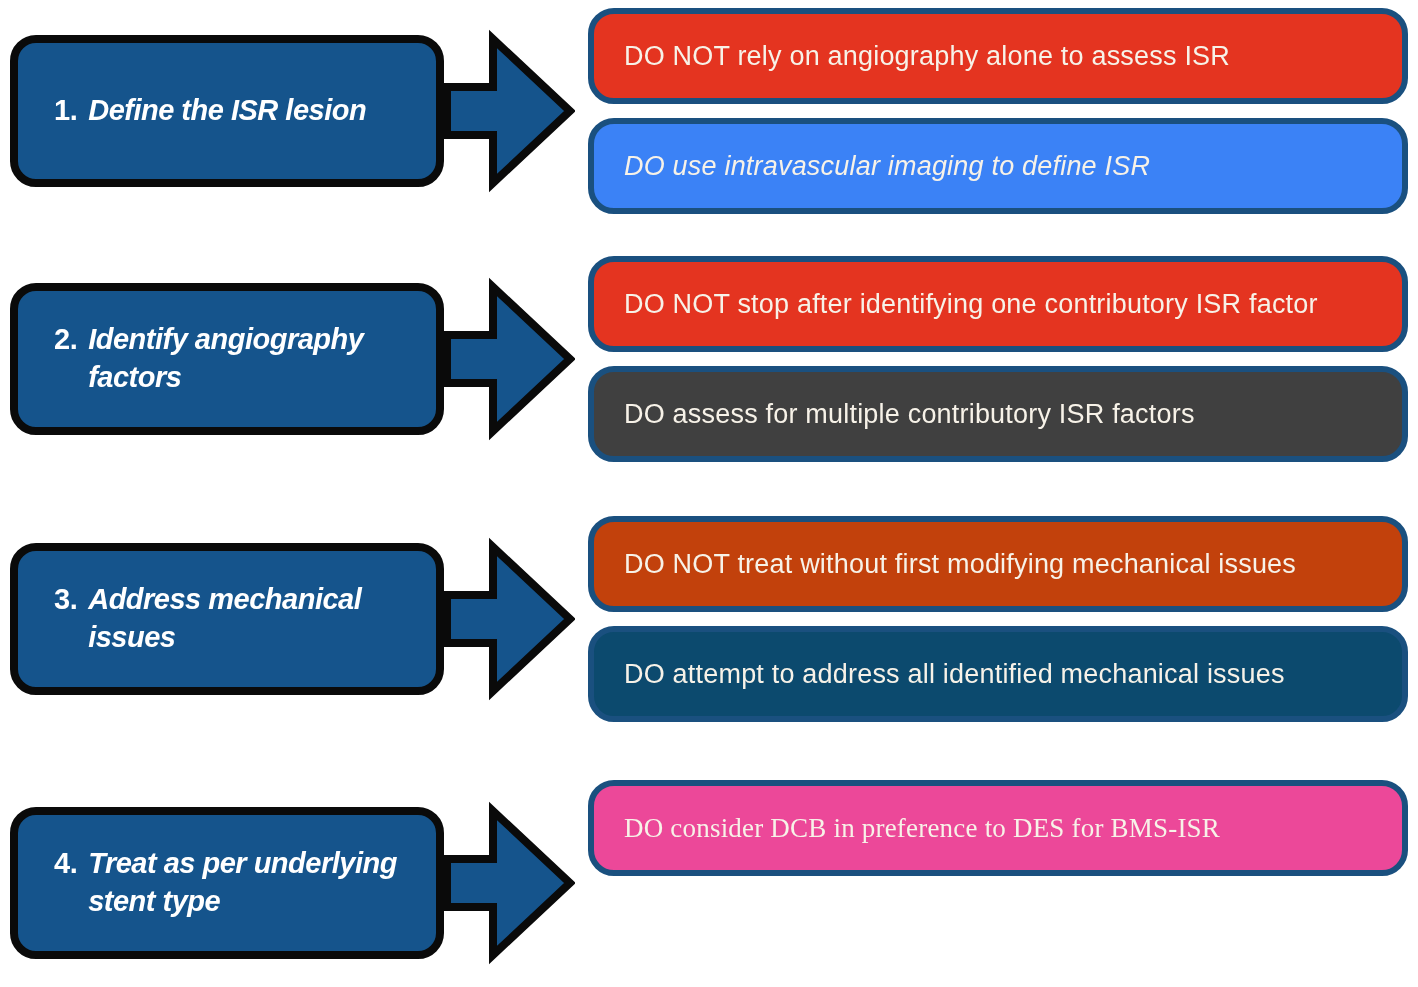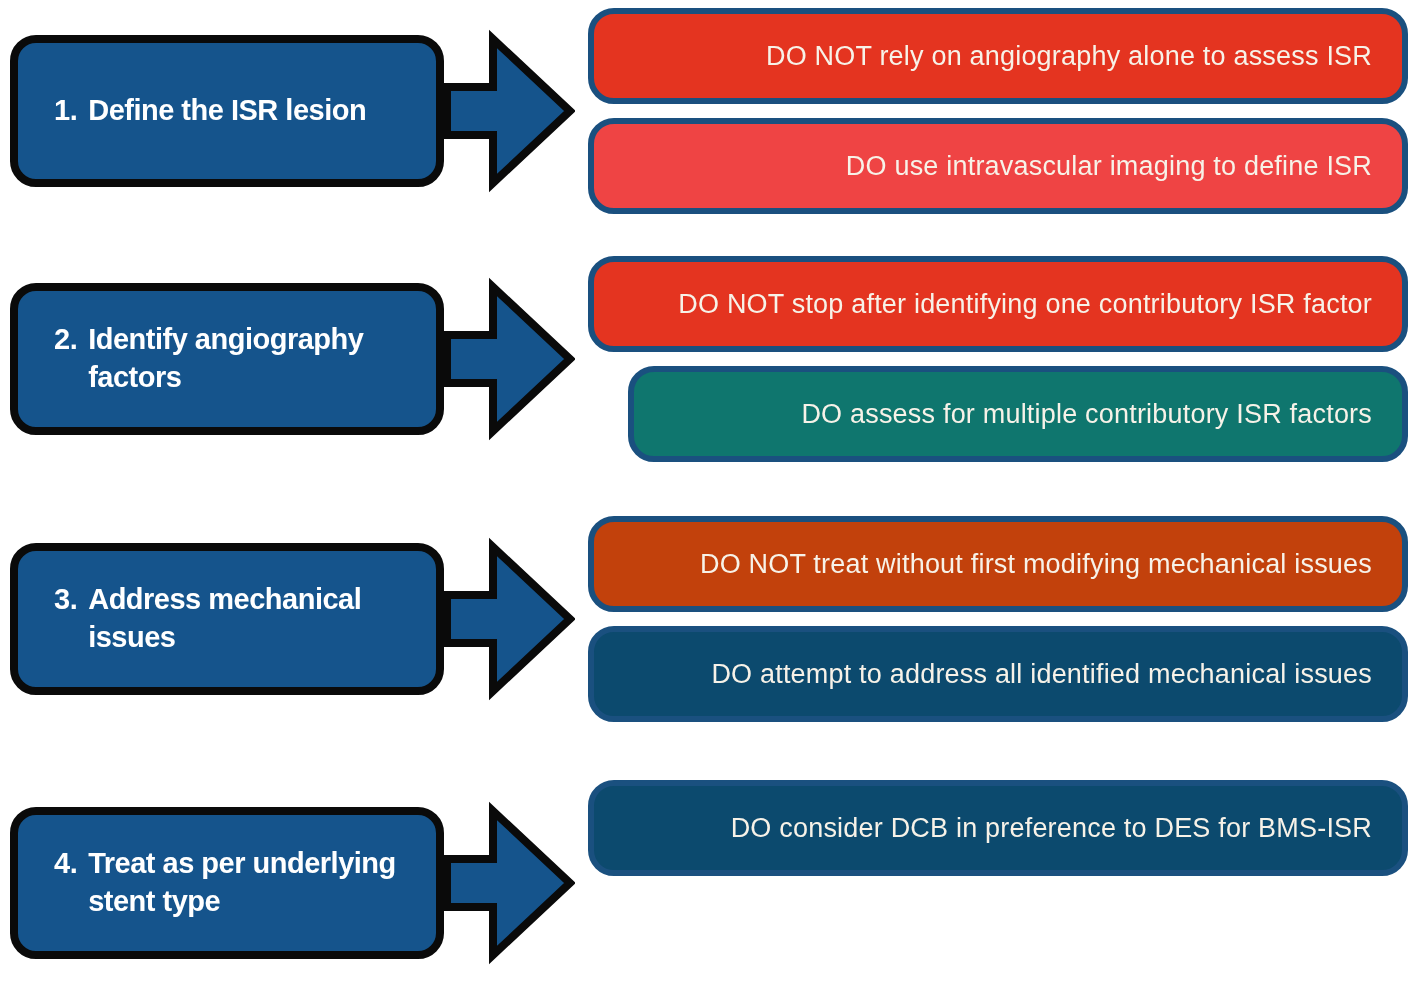--- a/index.html
+++ b/index.html
@@ -43,20 +43,21 @@
     font-weight: bold;
     letter-spacing: -0.5px;
     line-height: 1.3;
   }
   .step-num {
     flex: 0 0 auto;
     margin-right: 11px;
   }
   .step-text {
     max-width: 335px;
+    font-style: italic;
   }
 
   .arrow { margin-left: -1px; flex: 0 0 auto; display: block; }
   .arrow polygon {
     fill: var(--blue, #15548C);
     stroke: var(--outline, #0a0a0a);
     stroke-width: 8;
     stroke-linejoin: miter;
   }
 
@@ -70,21 +71,21 @@
     display: flex;
     flex-direction: column;
     justify-content: space-between;
   }
   .advice-box {
     height: 96px;
     border: 6px solid var(--navy_border, #1A507F);
     border-radius: 26px;
     display: flex;
     align-items: center;
-    justify-content: flex-end;
+    justify-content: flex-start;
     padding: 0 30px;
     text-align: center;
     color: var(--text, #F7F2E8);
     font-size: 27px;
     letter-spacing: 0.2px;
   }
 </style>
 </head>
 <body>
 
@@ -97,21 +98,21 @@
       </div>
     </div>
     <svg class="arrow" width="132" height="170" viewBox="0 0 132 170">
       <polygon points="4,61 50,61 50,13 127,85 50,157 50,109 4,109"></polygon>
     </svg>
   </div>
   <div class="advice">
     <div class="advice-box" style="background-color: rgb(228, 52, 32);">
       <span>DO NOT rely on angiography alone to assess ISR</span>
     </div>
-    <div class="advice-box" style="background-color: #ef4444;">
+    <div class="advice-box" style="background-color: #3b82f6; font-style: italic;">
       <span>DO use intravascular imaging to define ISR</span>
     </div>
   </div>
 </div>
 
 <div class="row" style="top:256px">
   <div class="step-shape">
     <div class="step-box">
       <div class="step-label">
         <span class="step-num">2.</span>
@@ -119,21 +120,21 @@
       </div>
     </div>
     <svg class="arrow" width="132" height="170" viewBox="0 0 132 170">
       <polygon points="4,61 50,61 50,13 127,85 50,157 50,109 4,109"></polygon>
     </svg>
   </div>
   <div class="advice">
     <div class="advice-box" style="background-color: rgb(228, 52, 32);">
       <span>DO NOT stop after identifying one contributory ISR factor</span>
     </div>
-    <div class="advice-box" style="background-color: #0f766e; margin-left: 40px;">
+    <div class="advice-box" style="background-color: #404040;">
       <span>DO assess for multiple contributory ISR factors</span>
     </div>
   </div>
 </div>
 
 <div class="row" style="top:516px">
   <div class="step-shape">
     <div class="step-box">
       <div class="step-label">
         <span class="step-num">3.</span>
@@ -160,17 +161,17 @@
       <div class="step-label">
         <span class="step-num">4.</span>
         <span class="step-text">Treat as per underlying stent type</span>
       </div>
     </div>
     <svg class="arrow" width="132" height="170" viewBox="0 0 132 170">
       <polygon points="4,61 50,61 50,13 127,85 50,157 50,109 4,109"></polygon>
     </svg>
   </div>
   <div class="advice">
-    <div class="advice-box" style="background-color: #0c4a6e;">
+    <div class="advice-box" style="background-color: #ec4899; font-family: Liberation Serif, serif;">
       <span>DO consider DCB in preference to DES for BMS-ISR</span>
     </div>
   </div>
 </div>
 
 </body></html>

